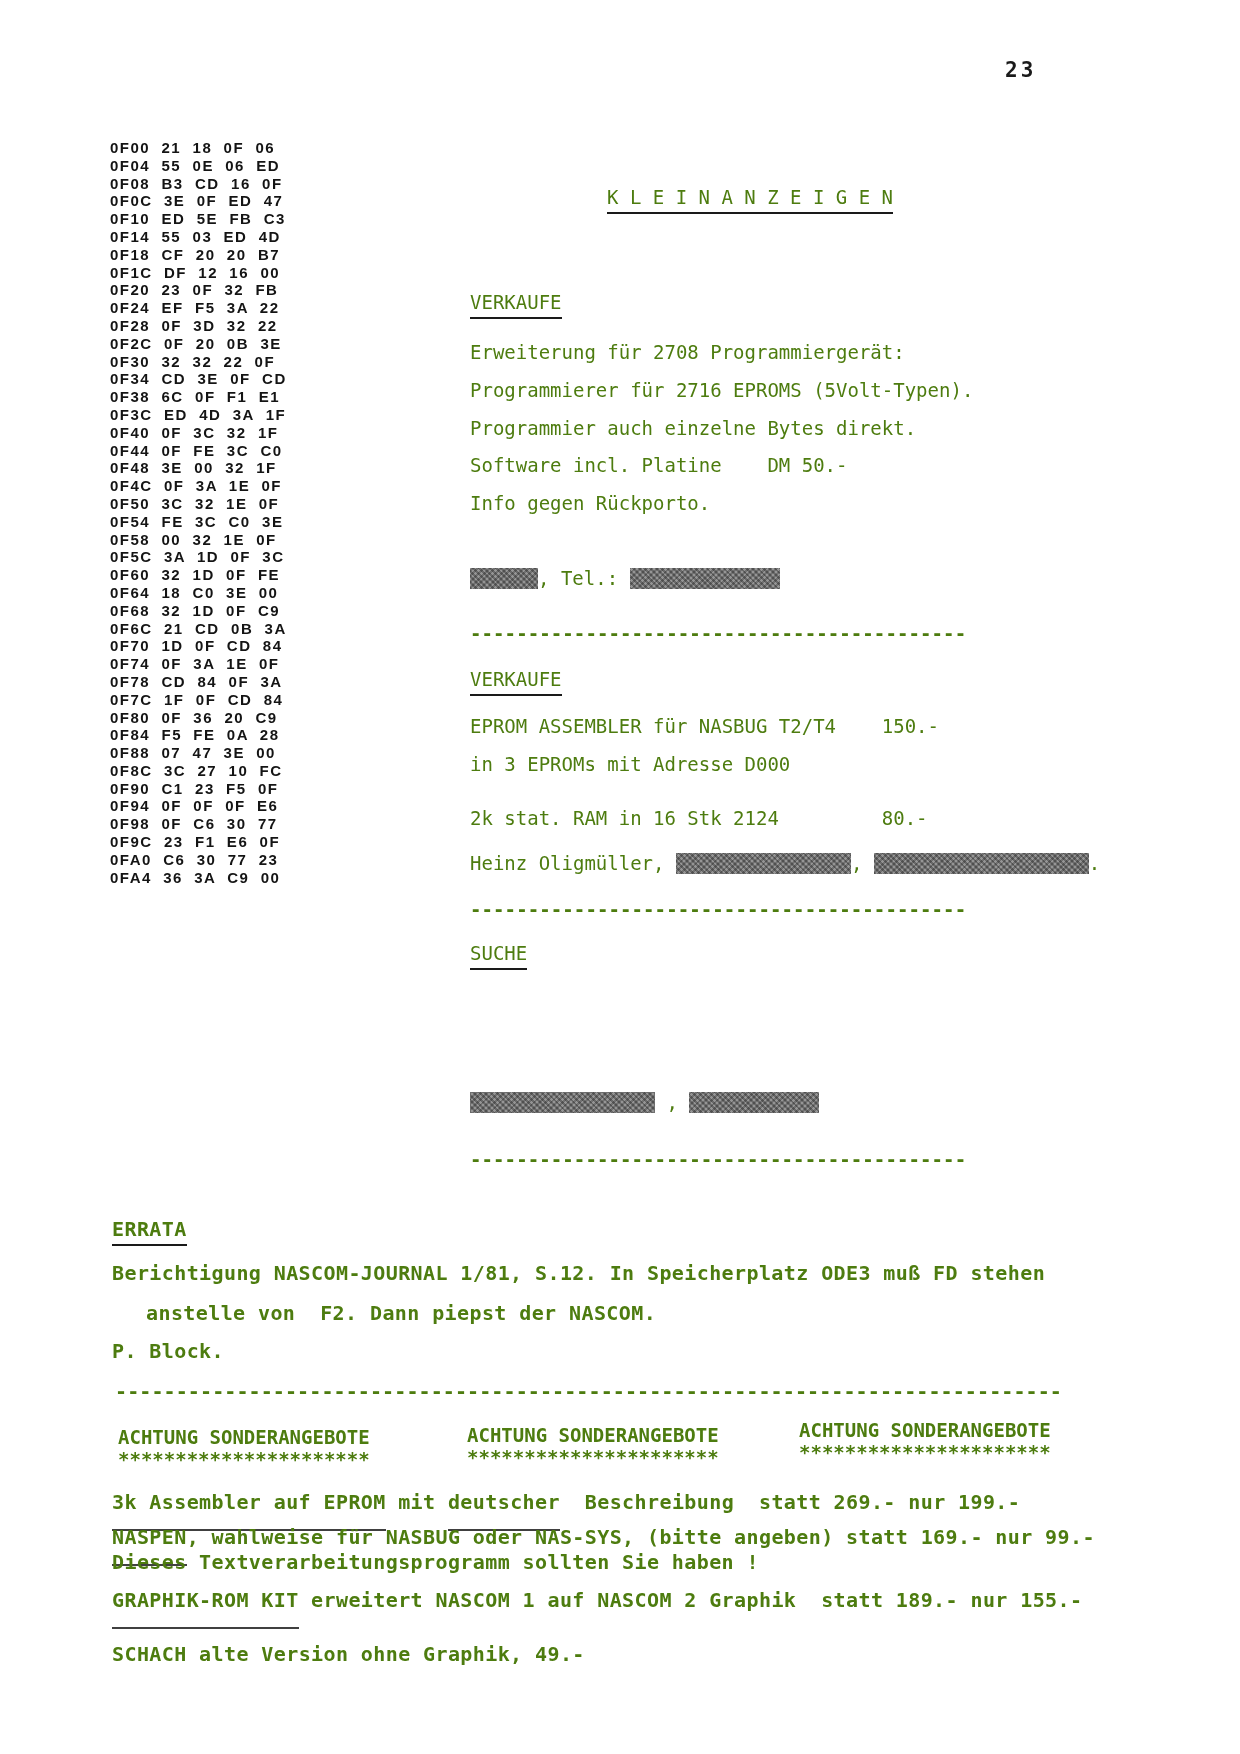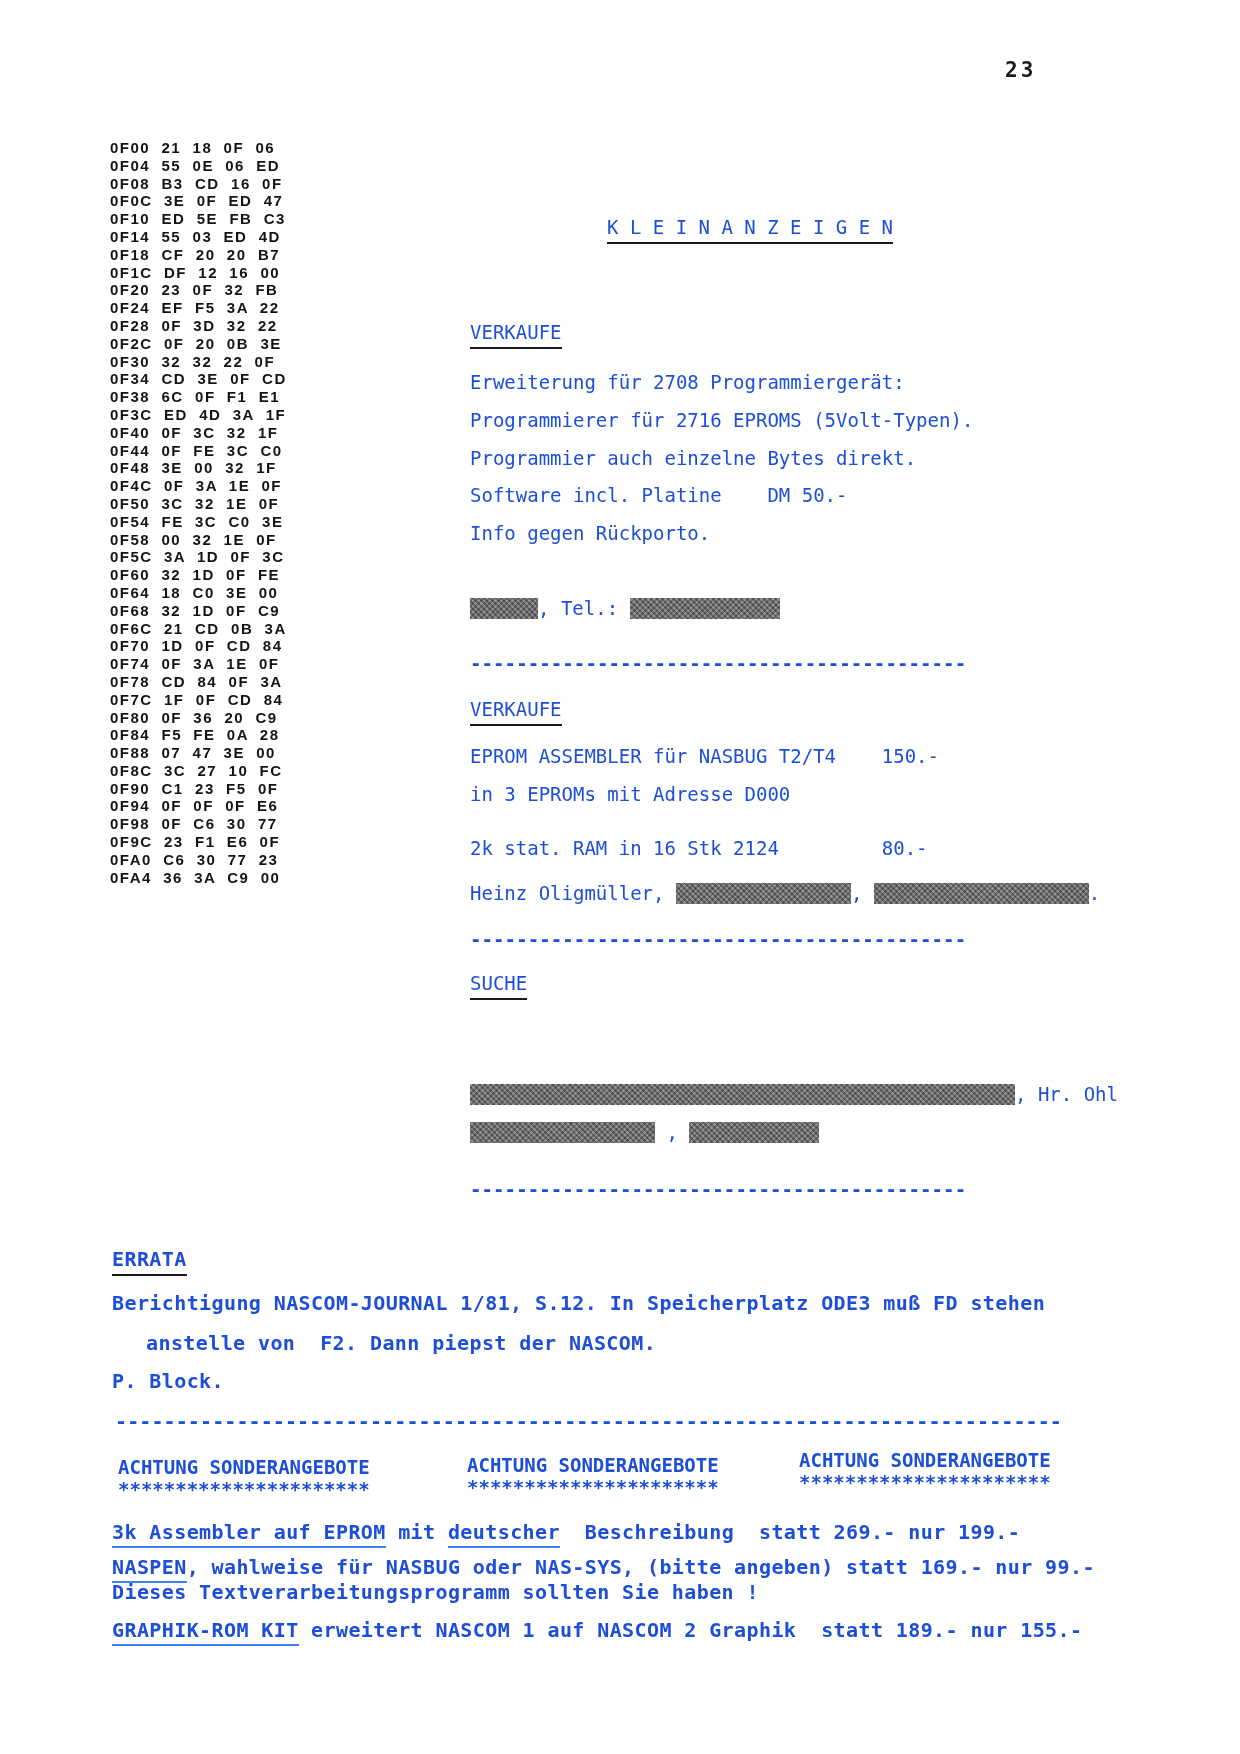--- a/index.html
+++ b/index.html
@@ -7,27 +7,26 @@
     position:relative;width:1240px;height:1669px;background:#ffffff;
     font-family:"DejaVu Sans Mono", monospace;color:#1a1a1a;overflow:hidden;
   }
   .pageno{position:absolute;font-size:21px;font-weight:bold;letter-spacing:3px;}
   .hexdump{
     position:absolute;margin:0;font-family:Liberation Sans, sans-serif;
     font-size:15px;font-weight:bold;line-height:17.8px;letter-spacing:1.5px;
     color:#141414;
   }
   .line{
-    position:absolute;white-space:pre;font-size:19px;line-height:26px;color:#1d4ed8;
+    position:absolute;white-space:pre;font-size:19px;line-height:26px;color:#4d7c0f;
     font-family:"DejaVu Sans Mono",monospace;
-    margin-top:30px;
   }
   .big{font-size:20px;font-weight:bold;letter-spacing:0.4px;}
   .hu{border-bottom:2px solid #1a1a1a;display:inline-block;padding-bottom:2px;}
-  .uw{border-bottom:2px solid #3b82f6;display:inline-block;padding-bottom:1px;}
+  .uw{border-bottom:2px solid #404040;display:inline-block;padding-bottom:14px;}
   .sep{font-weight:bold;letter-spacing:0.1px;}
   .redact{
     display:inline-block;height:21px;vertical-align:-4px;
     background:
       repeating-linear-gradient(45deg,#8f8f8f 0 2px,#c9c9c9 2px 4px),
       repeating-linear-gradient(-45deg,#8f8f8f 0 2px,#bdbdbd 2px 4px);
     background-blend-mode:multiply;
   }
   .scanbar{position:absolute;background:#050505;}
 </style>
@@ -95,21 +94,20 @@
 
   <div class="line" style="top:666px;left:470px"><span class="hu">VERKAUFE</span></div>
   <div class="line" style="top:713px;left:470px">EPROM ASSEMBLER für NASBUG T2/T4    150.-</div>
   <div class="line" style="top:751px;left:470px">in 3 EPROMs mit Adresse D000</div>
   <div class="line" style="top:805px;left:470px">2k stat. RAM in 16 Stk 2124         80.-</div>
   <div class="line" style="top:850px;left:470px"><span>Heinz Oligmüller, </span><span class="redact" style="width:175px"></span><span>, </span><span class="redact" style="width:215px"></span><span>.</span></div>
 
   <div class="line sep" style="top:896px;left:470px">-------------------------------------------</div>
 
   <div class="line" style="top:940px;left:470px"><span class="hu">SUCHE</span></div>
-  <div class="line" style="top:1051px;left:470px"><span class="redact" style="width:545px"></span><span>, Hr. Ohl</span></div>
   <div class="line" style="top:1089px;left:470px"><span class="redact" style="width:185px"></span><span> , </span><span class="redact" style="width:130px"></span></div>
 
   <div class="line sep" style="top:1146px;left:470px">-------------------------------------------</div>
 
   <div class="line big" style="top:1216px;left:112px"><span class="hu">ERRATA</span></div>
   <div class="line big" style="top:1260px;left:112px">Berichtigung NASCOM-JOURNAL 1/81, S.12. In Speicherplatz ODE3 muß FD stehen</div>
   <div class="line big" style="top:1300px;left:146px">anstelle von  F2. Dann piepst der NASCOM.</div>
   <div class="line big" style="top:1338px;left:112px">P. Block.</div>
 
   <div class="line big sep" style="top:1378px;left:115px">------------------------------------------------------------------------------</div>

